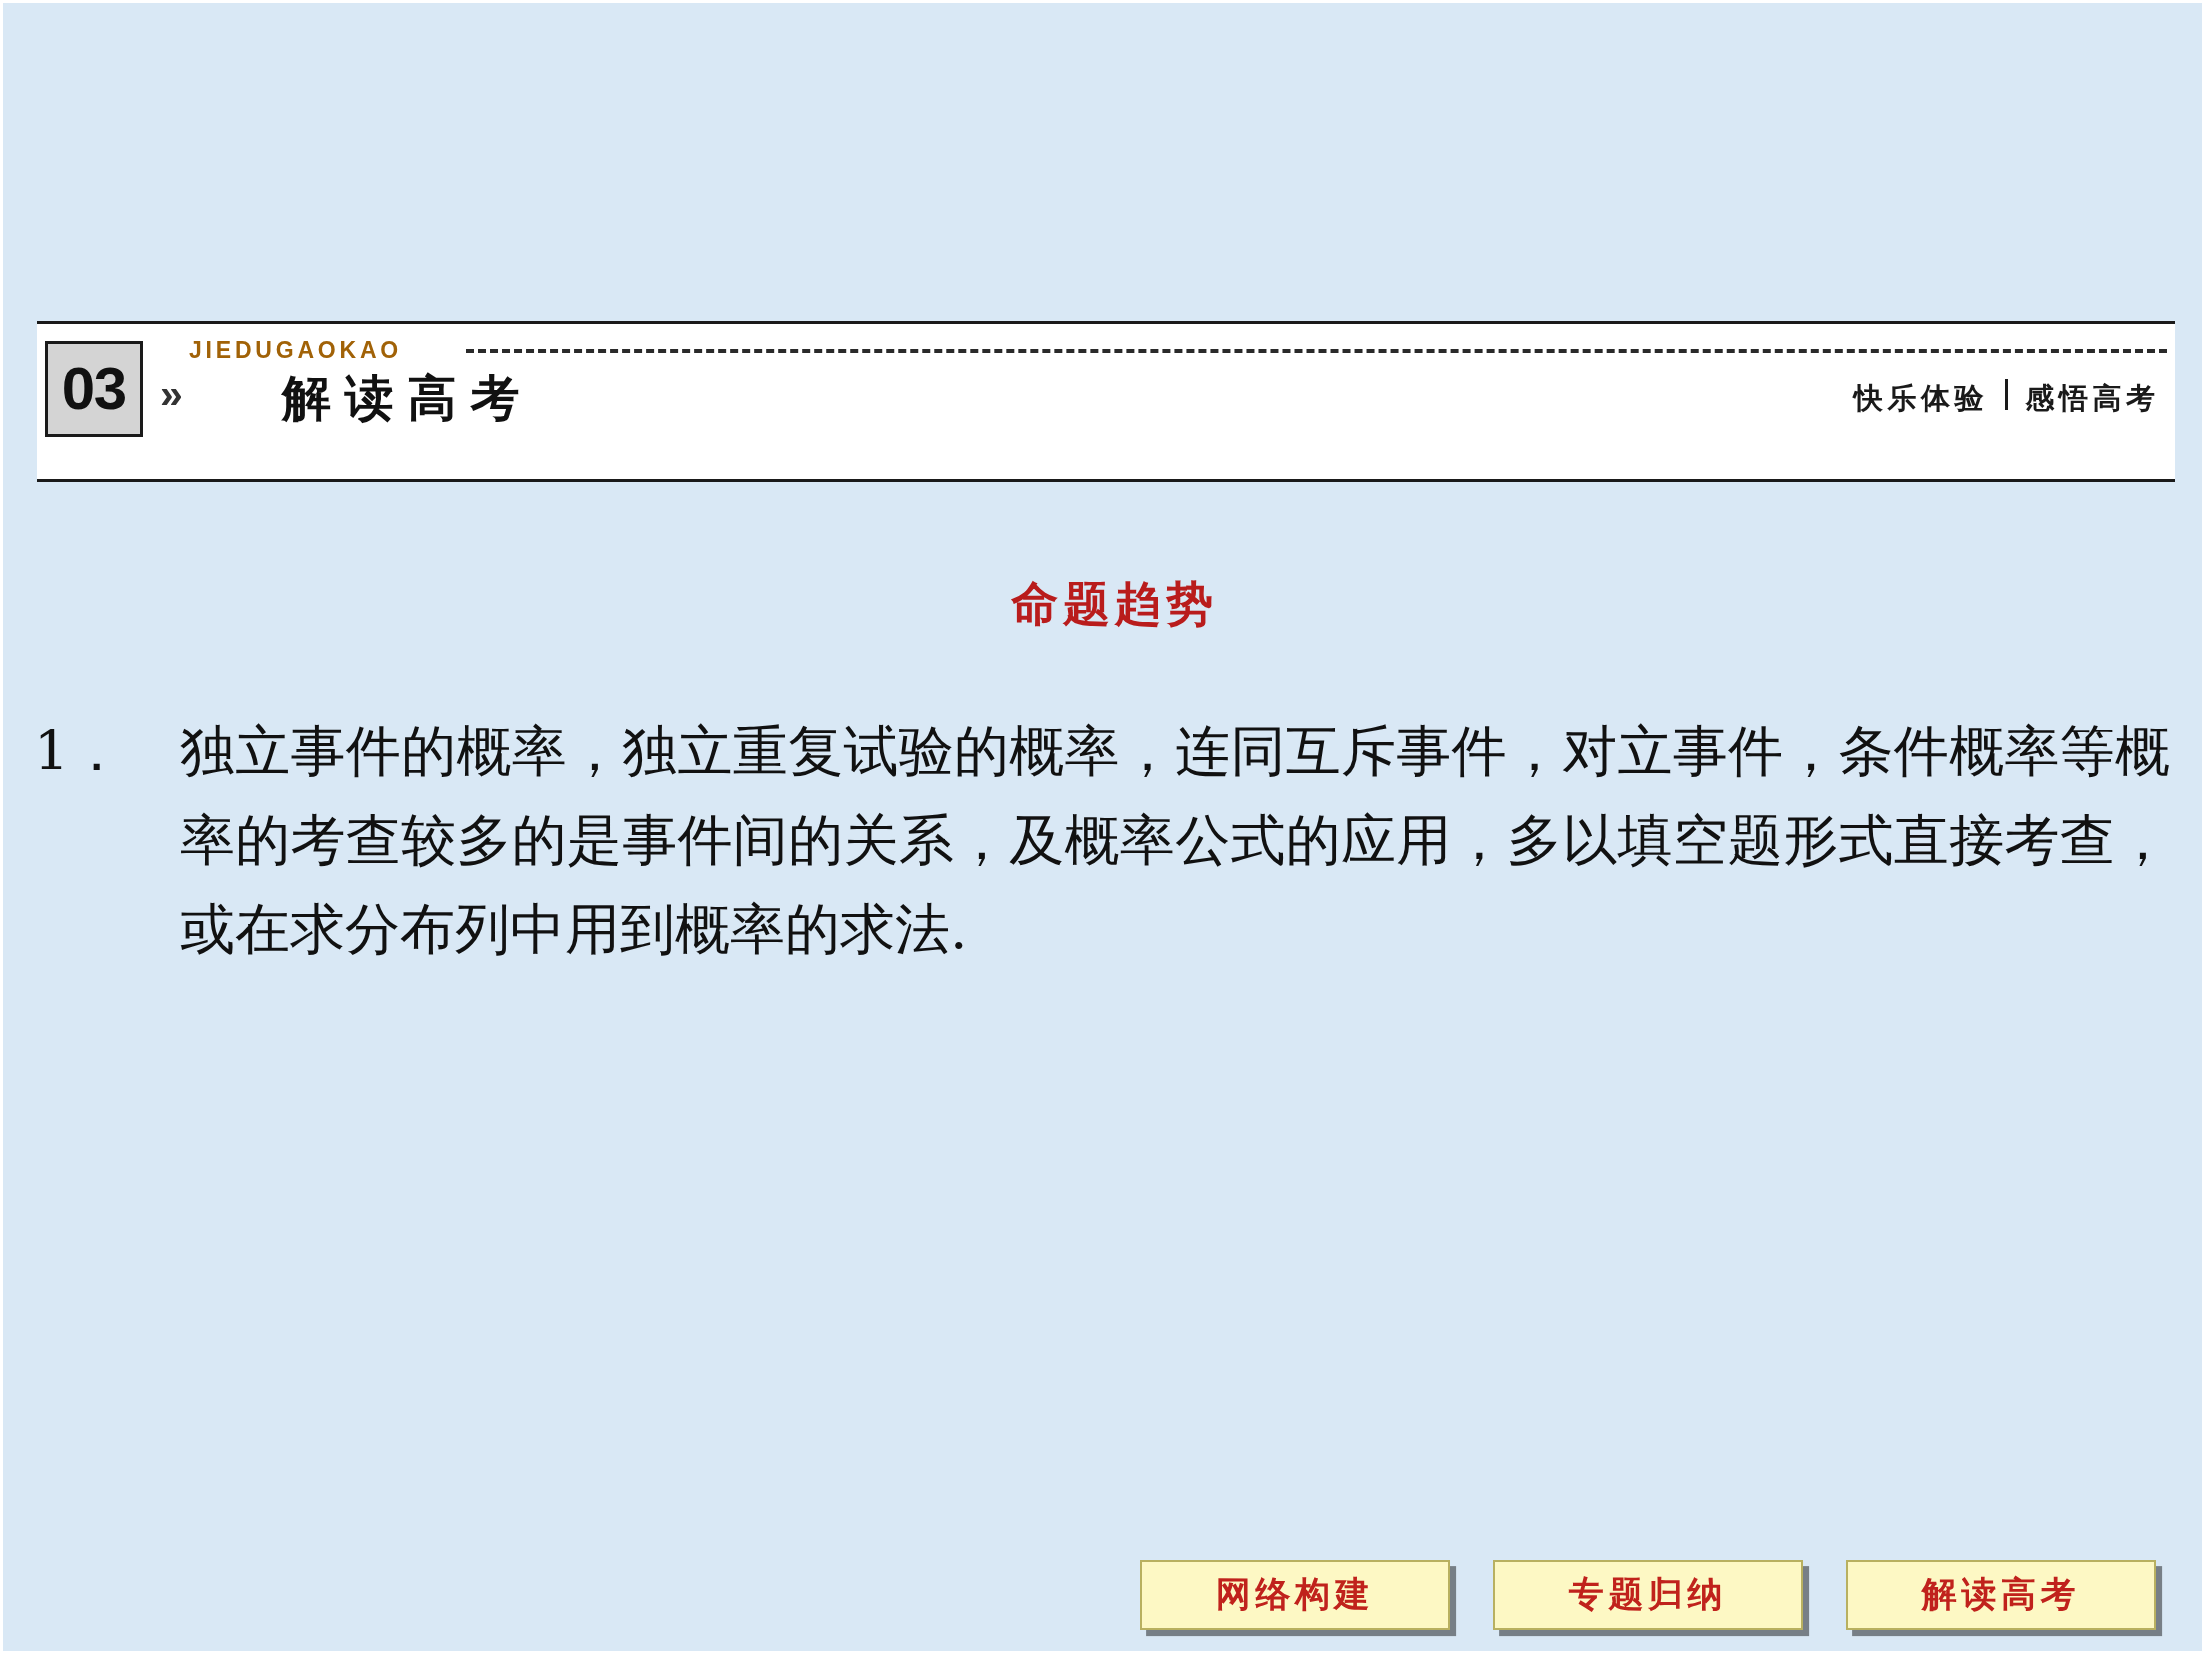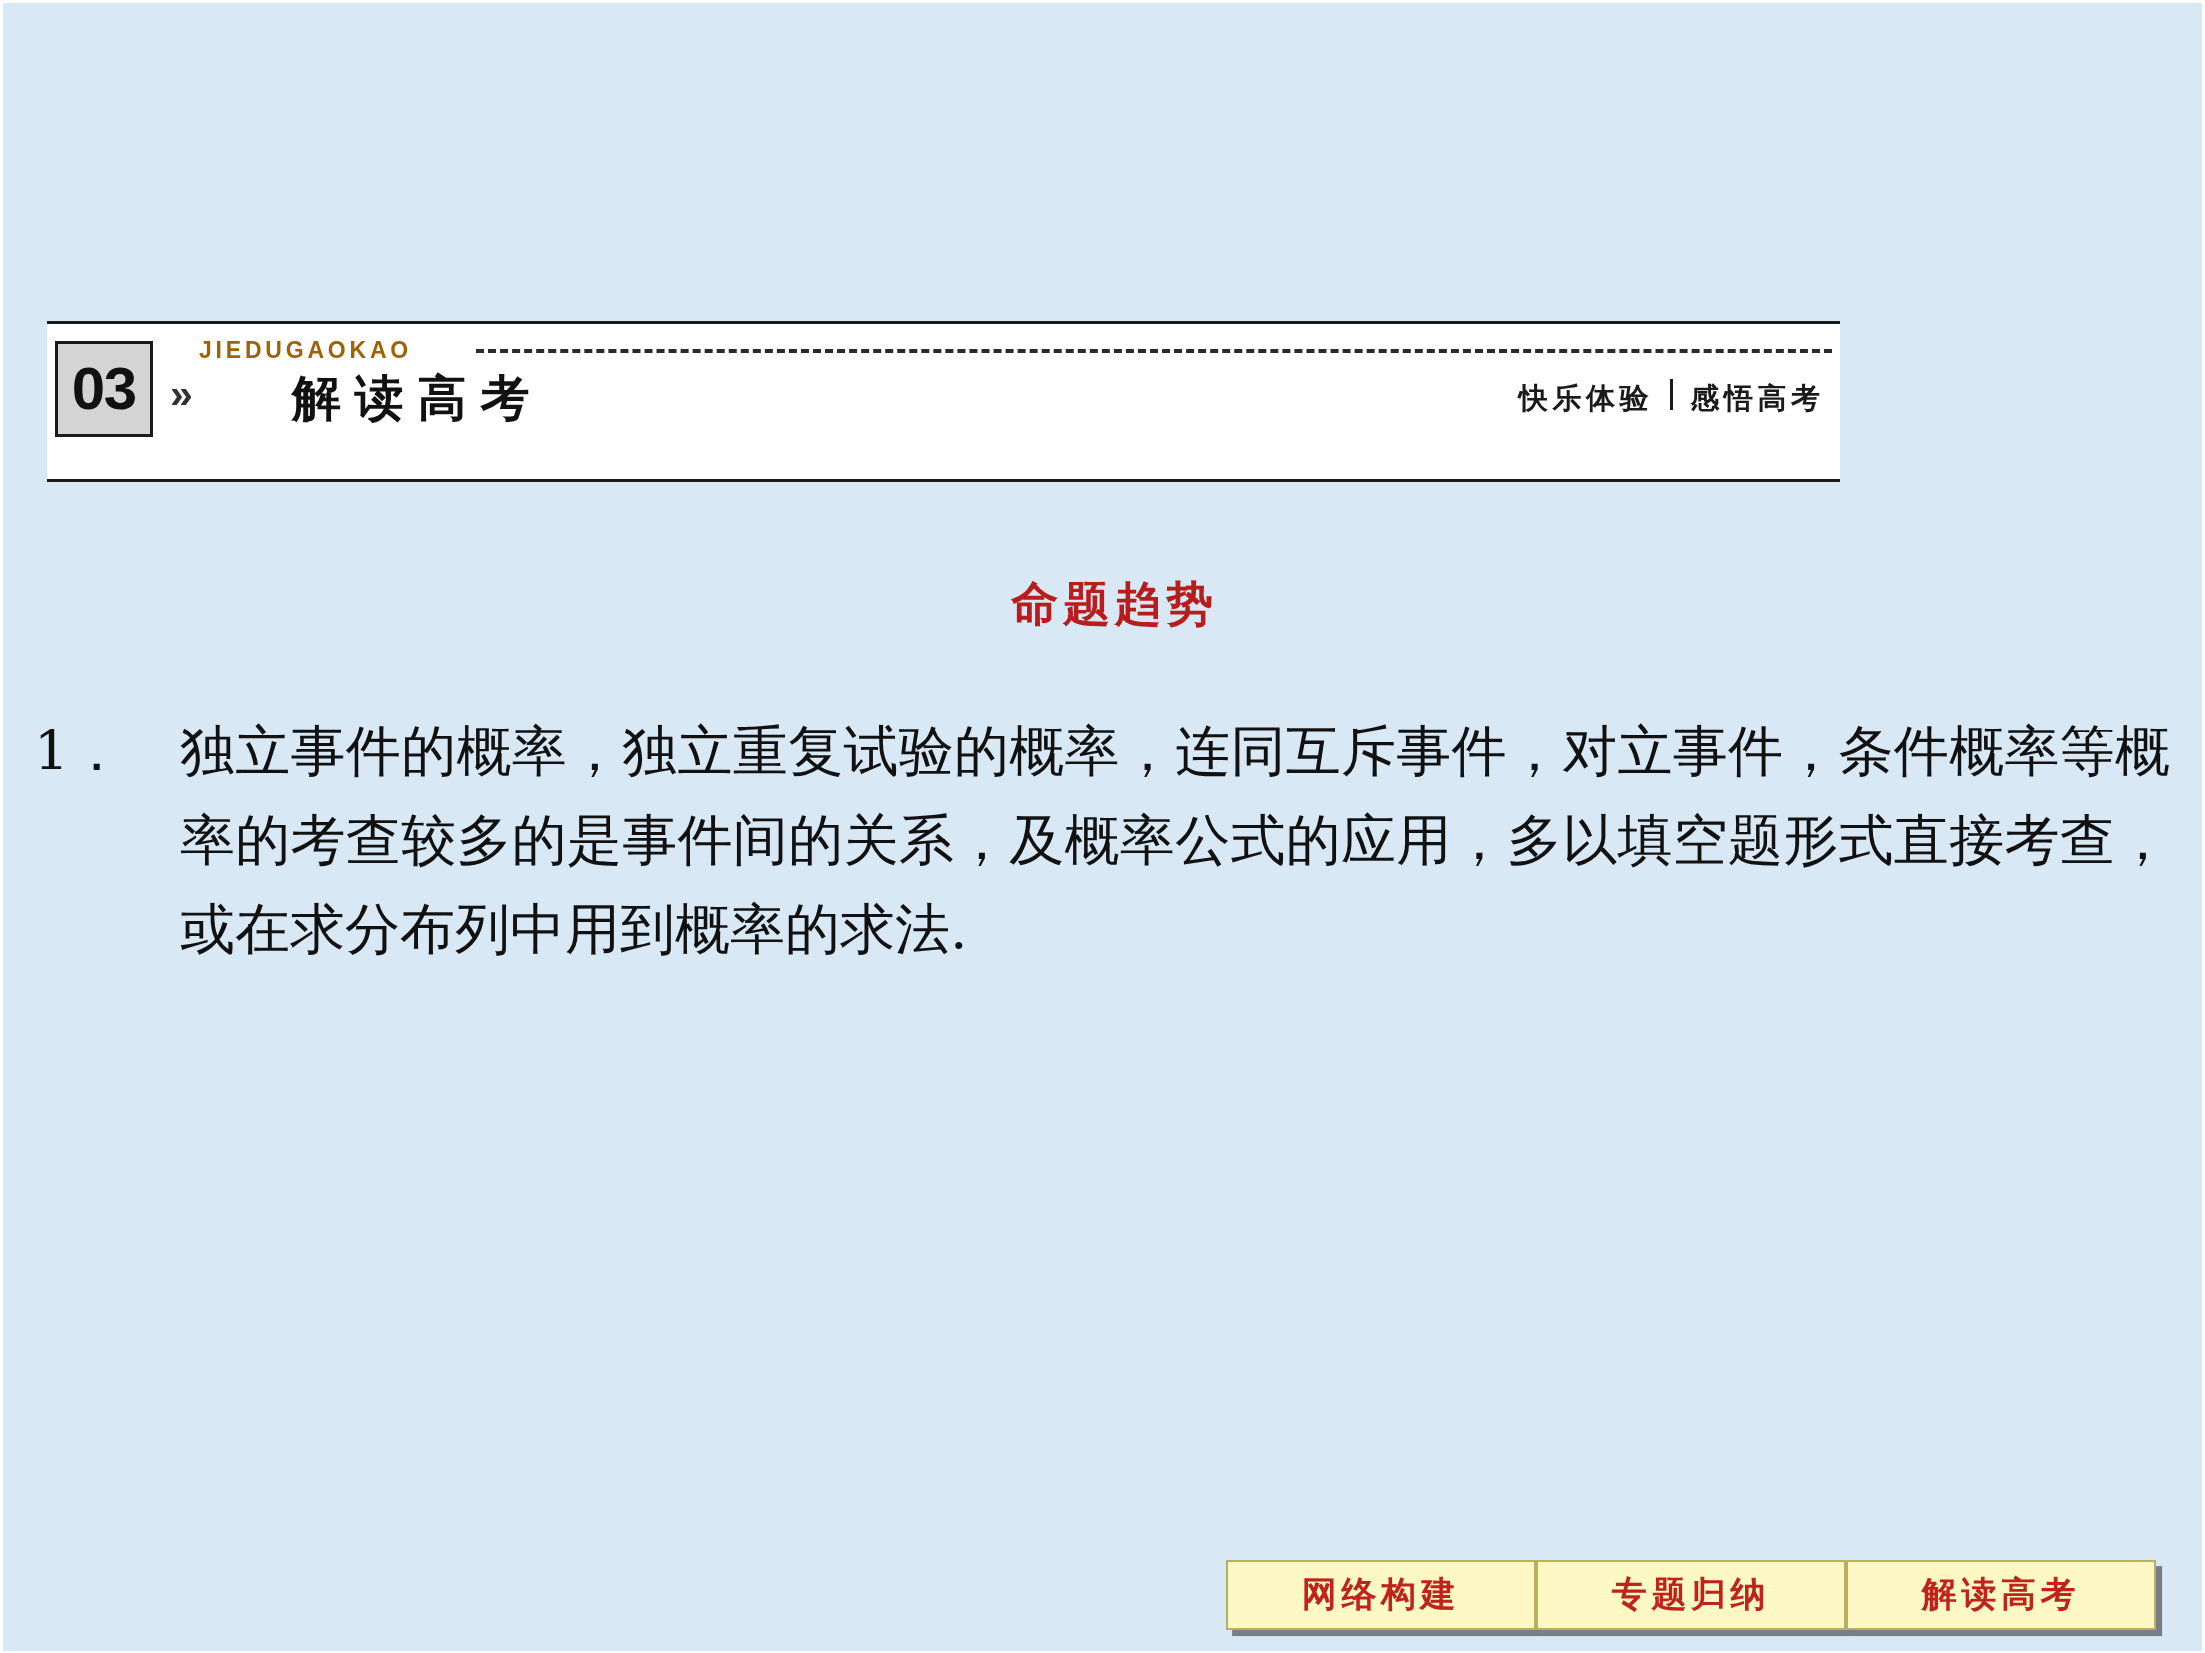--- a/index.html
+++ b/index.html
@@ -18,23 +18,23 @@
     width: 2205px;
     height: 1654px;
     background: #d9e8f5;
     box-sizing: border-box;
     border: 3.8px solid #ffffff;
   }
 
   
   .header {
     position: absolute;
-    left: 44px;
+    left: 34px;
     top: 318px;
-    width: 1793px;
+    width: 2138px;
     height: 161px;
     text-decoration: underline;
   }
   .header-rules-top {
     position: absolute;
     left: 0;
     top: 0;
     width: 100%;
     height: 3.1px;
     background: #1a1a1a;
@@ -178,20 +178,21 @@
     bottom: 21.4px;
     width: 100%;
     display: flex;
     justify-content: flex-end;
     padding-right: 46px;
     box-sizing: border-box;
   }
   .tab-btn {
     width: 306px;
     height: 66px;
+    margin-left: 43px;
     background: #fdf8c4;
     border: 2.3px solid #b8b060;
     box-shadow: 6.1px 6.1px 0 rgba(0,0,0,0.45);
     display: flex;
     align-items: center;
     justify-content: center;
     font-family: "DejaVu Serif", serif;
     font-weight: bold;
     font-size: 35px;
     letter-spacing: 4.6px;

